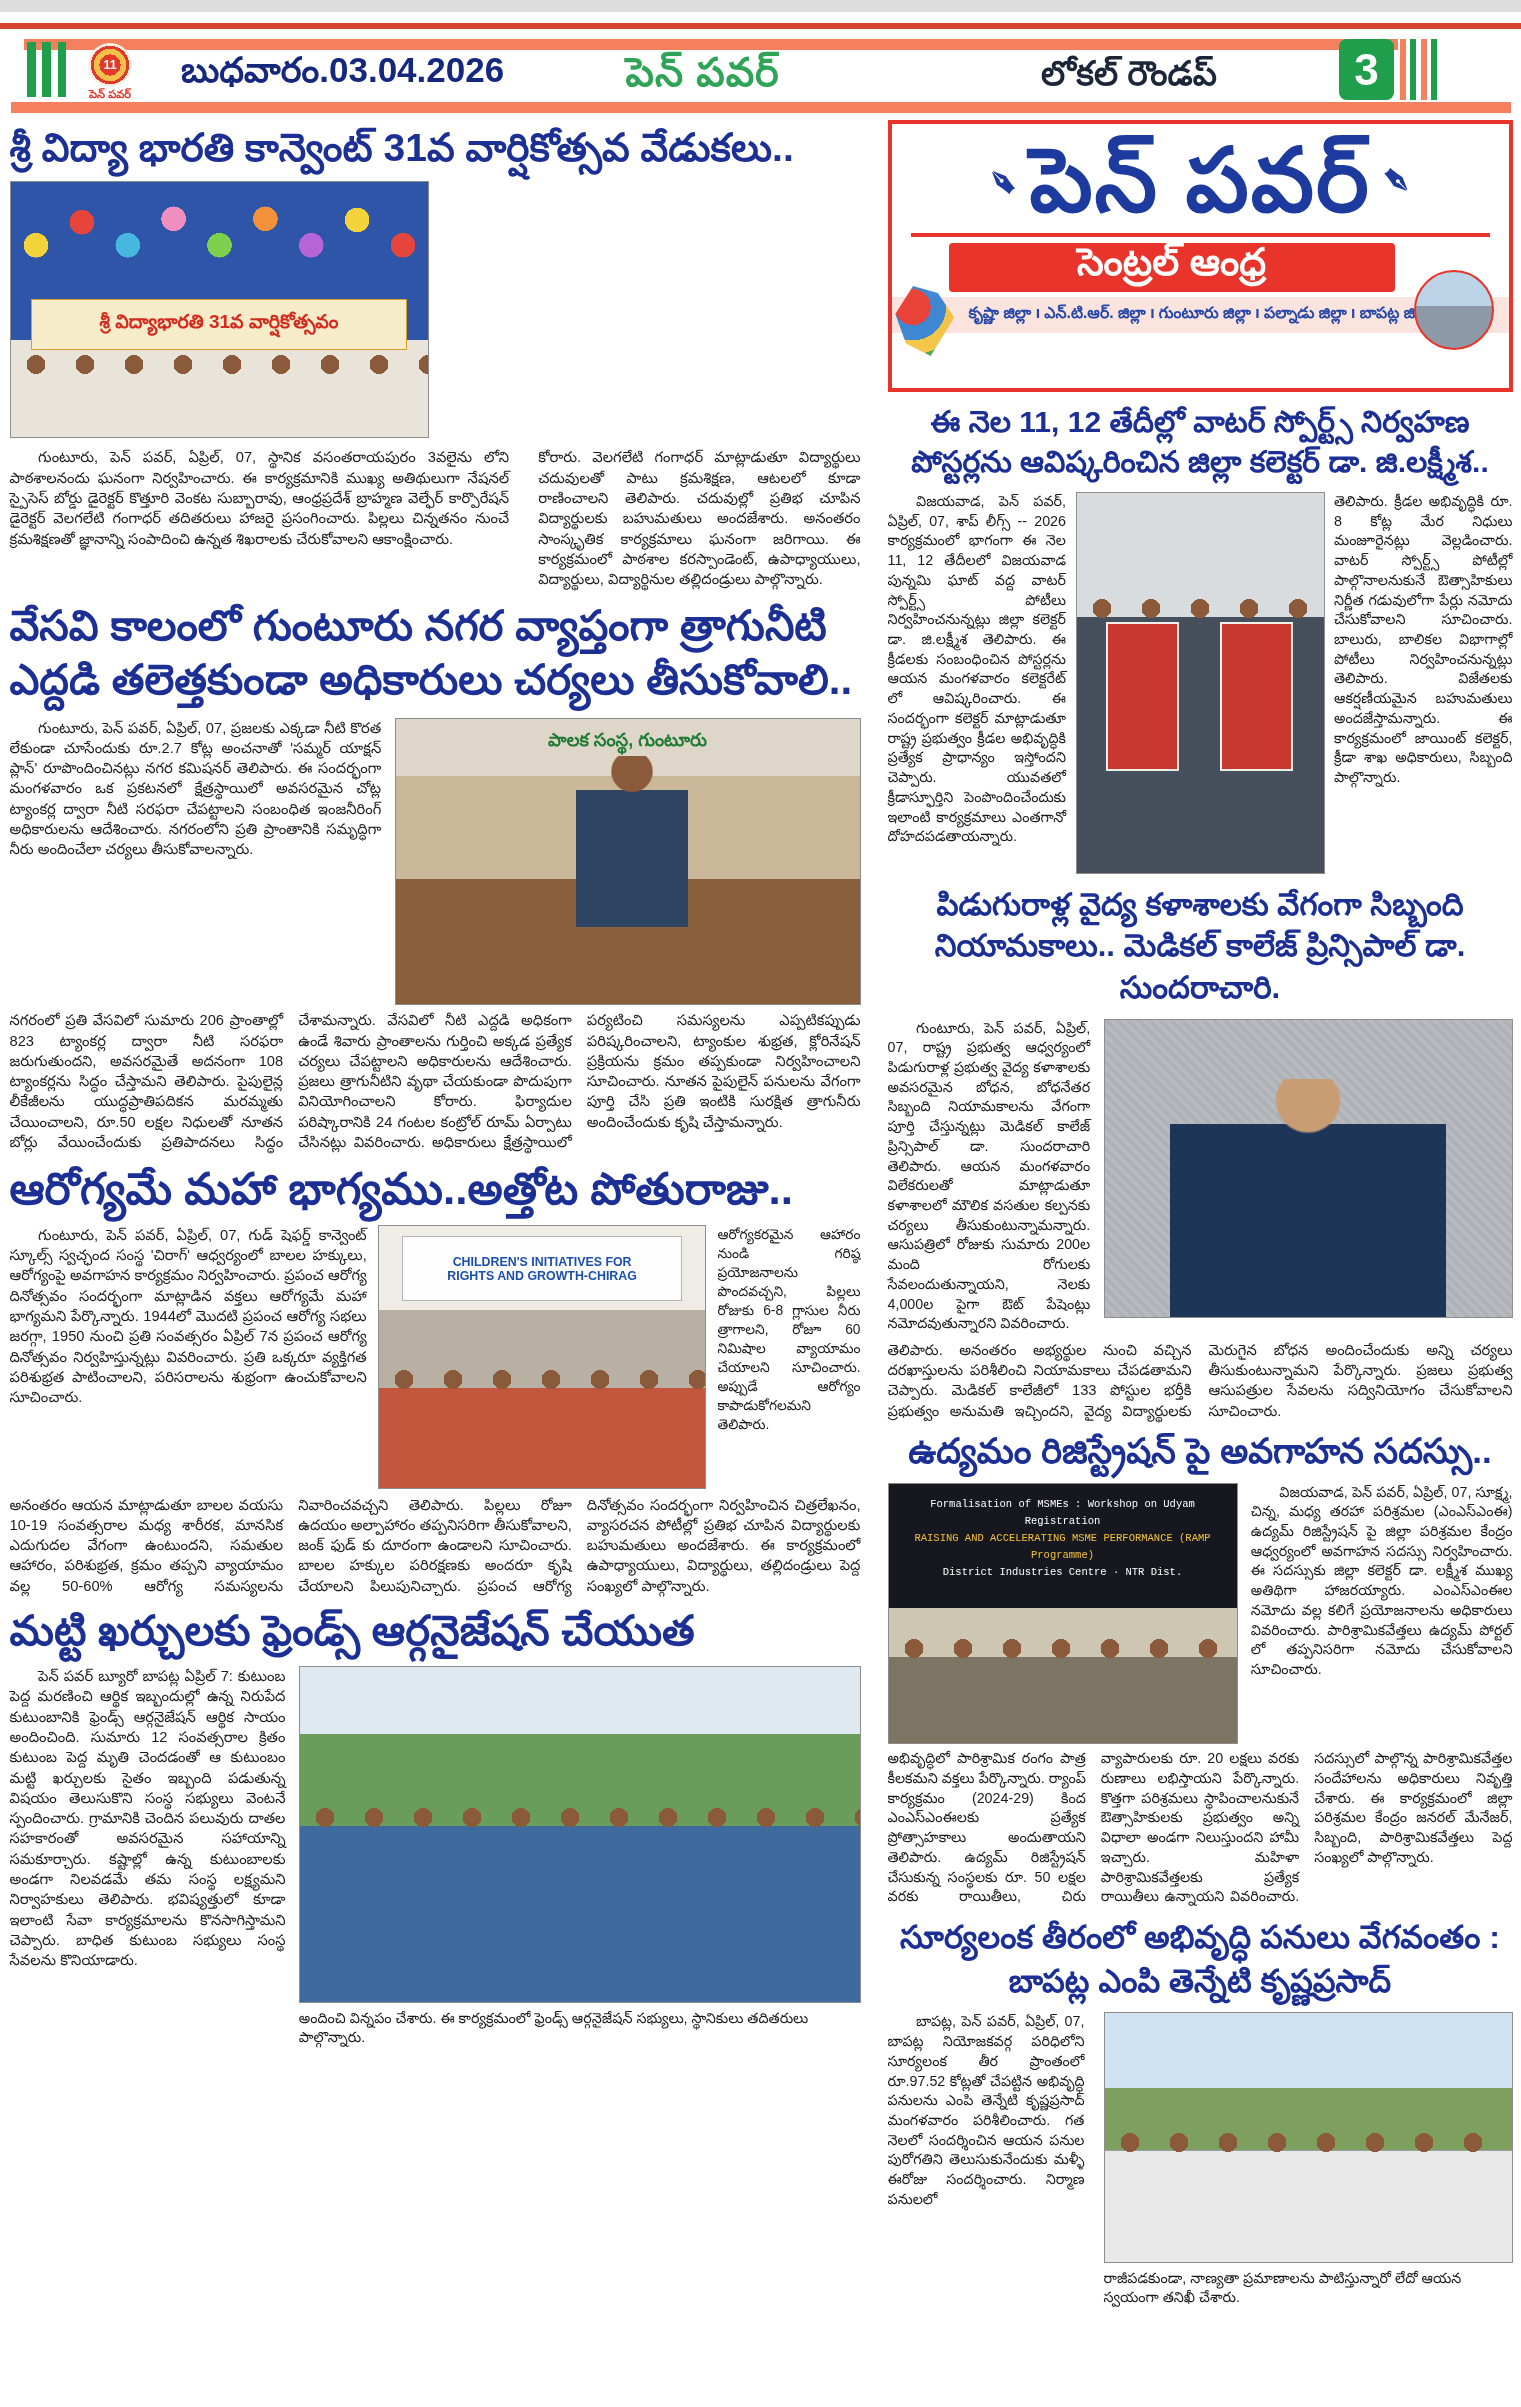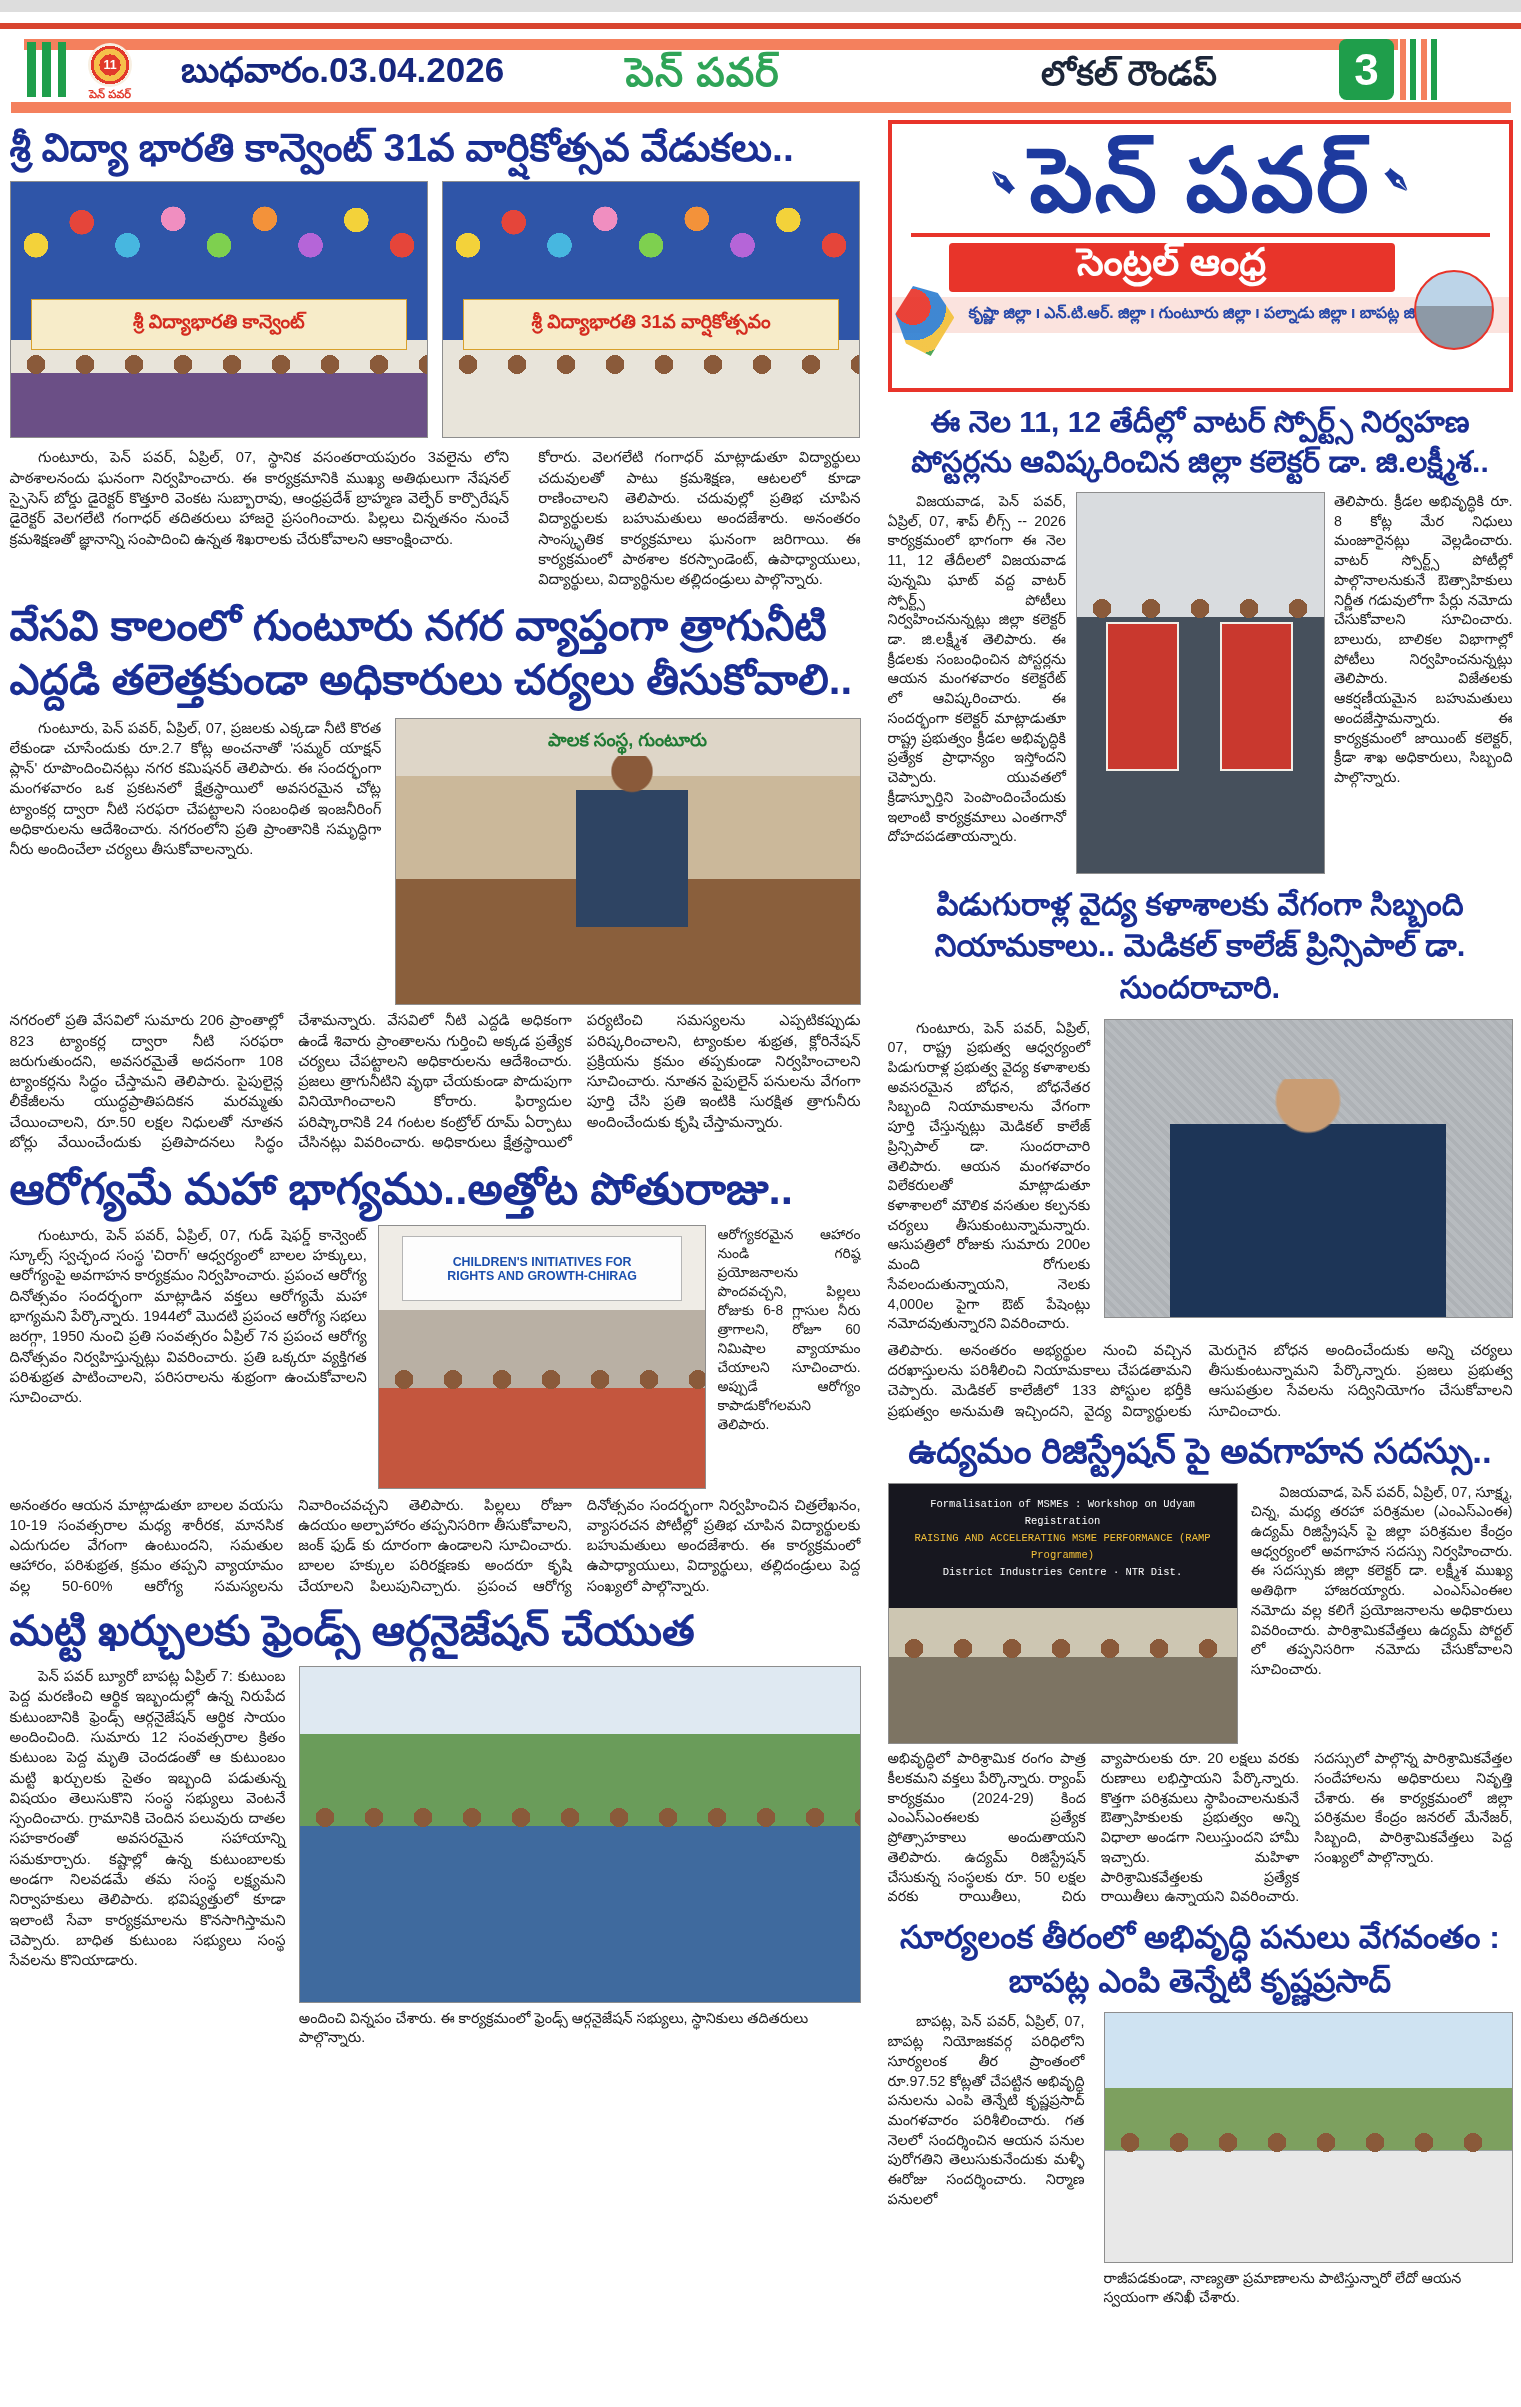--- a/index.html
+++ b/index.html
@@ -146,25 +146,20 @@
   <div class="orangebar2"></div>
 
   <div class="main">
 
     <section class="col-left">
 
       <h1 class="hl hl-a">శ్రీ విద్యా భారతి కాన్వెంట్ 31వ వార్షికోత్సవ వేడుకలు..</h1>
       <div style="display:flex; gap:13.3px;">
         <div class="photo ph-a" style="width:417px; height:255px;">
           <div class="balloons"></div>
-          <div class="stage-banner">శ్రీ విద్యాభారతి కాన్వెంట్</div>
-          <div class="figures" style="height:32%; --shirt:#6b4f86;"></div>
-        </div>
-        <div class="photo ph-a" style="width:417px; height:255px;">
-          <div class="balloons"></div>
           <div class="stage-banner">శ్రీ విద్యాభారతి 31వ వార్షికోత్సవం</div>
           <div class="figures" style="height:32%; --shirt:#e8e4da;"></div>
         </div>
       </div>
       <div style="display:flex; gap:29px; margin-top:9.5px;">
         <p class="body indent" style="flex:1.55; margin:0;">గుంటూరు, పెన్ పవర్, ఏప్రిల్, 07, స్థానిక వసంతరాయపురం 3వలైను లోని పాఠశాలనందు ఘనంగా నిర్వహించారు. ఈ కార్యక్రమానికి ముఖ్య అతిథులుగా నేషనల్ స్పైసెస్ బోర్డు డైరెక్టర్ కొత్తూరి వెంకట సుబ్బారావు, ఆంధ్రప్రదేశ్ బ్రాహ్మణ వెల్ఫేర్ కార్పొరేషన్ డైరెక్టర్ వెలగలేటి గంగాధర్ తదితరులు హాజరై ప్రసంగించారు. పిల్లలు చిన్నతనం నుంచే క్రమశిక్షణతో జ్ఞానాన్ని సంపాదించి ఉన్నత శిఖరాలకు చేరుకోవాలని ఆకాంక్షించారు.</p>
         <p class="body" style="flex:1; margin:0;">కోరారు. వెలగలేటి గంగాధర్ మాట్లాడుతూ విద్యార్థులు చదువులతో పాటు క్రమశిక్షణ, ఆటలలో కూడా రాణించాలని తెలిపారు. చదువుల్లో ప్రతిభ చూపిన విద్యార్థులకు బహుమతులు అందజేశారు. అనంతరం సాంస్కృతిక కార్యక్రమాలు ఘనంగా జరిగాయి. ఈ కార్యక్రమంలో పాఠశాల కరస్పాండెంట్, ఉపాధ్యాయులు, విద్యార్థులు, విద్యార్థినుల తల్లిదండ్రులు పాల్గొన్నారు.</p>
       </div>
 
       <h1 class="hl hl-b">వేసవి కాలంలో గుంటూరు నగర వ్యాప్తంగా త్రాగునీటి ఎద్దడి తలెత్తకుండా అధికారులు చర్యలు తీసుకోవాలి..</h1>

